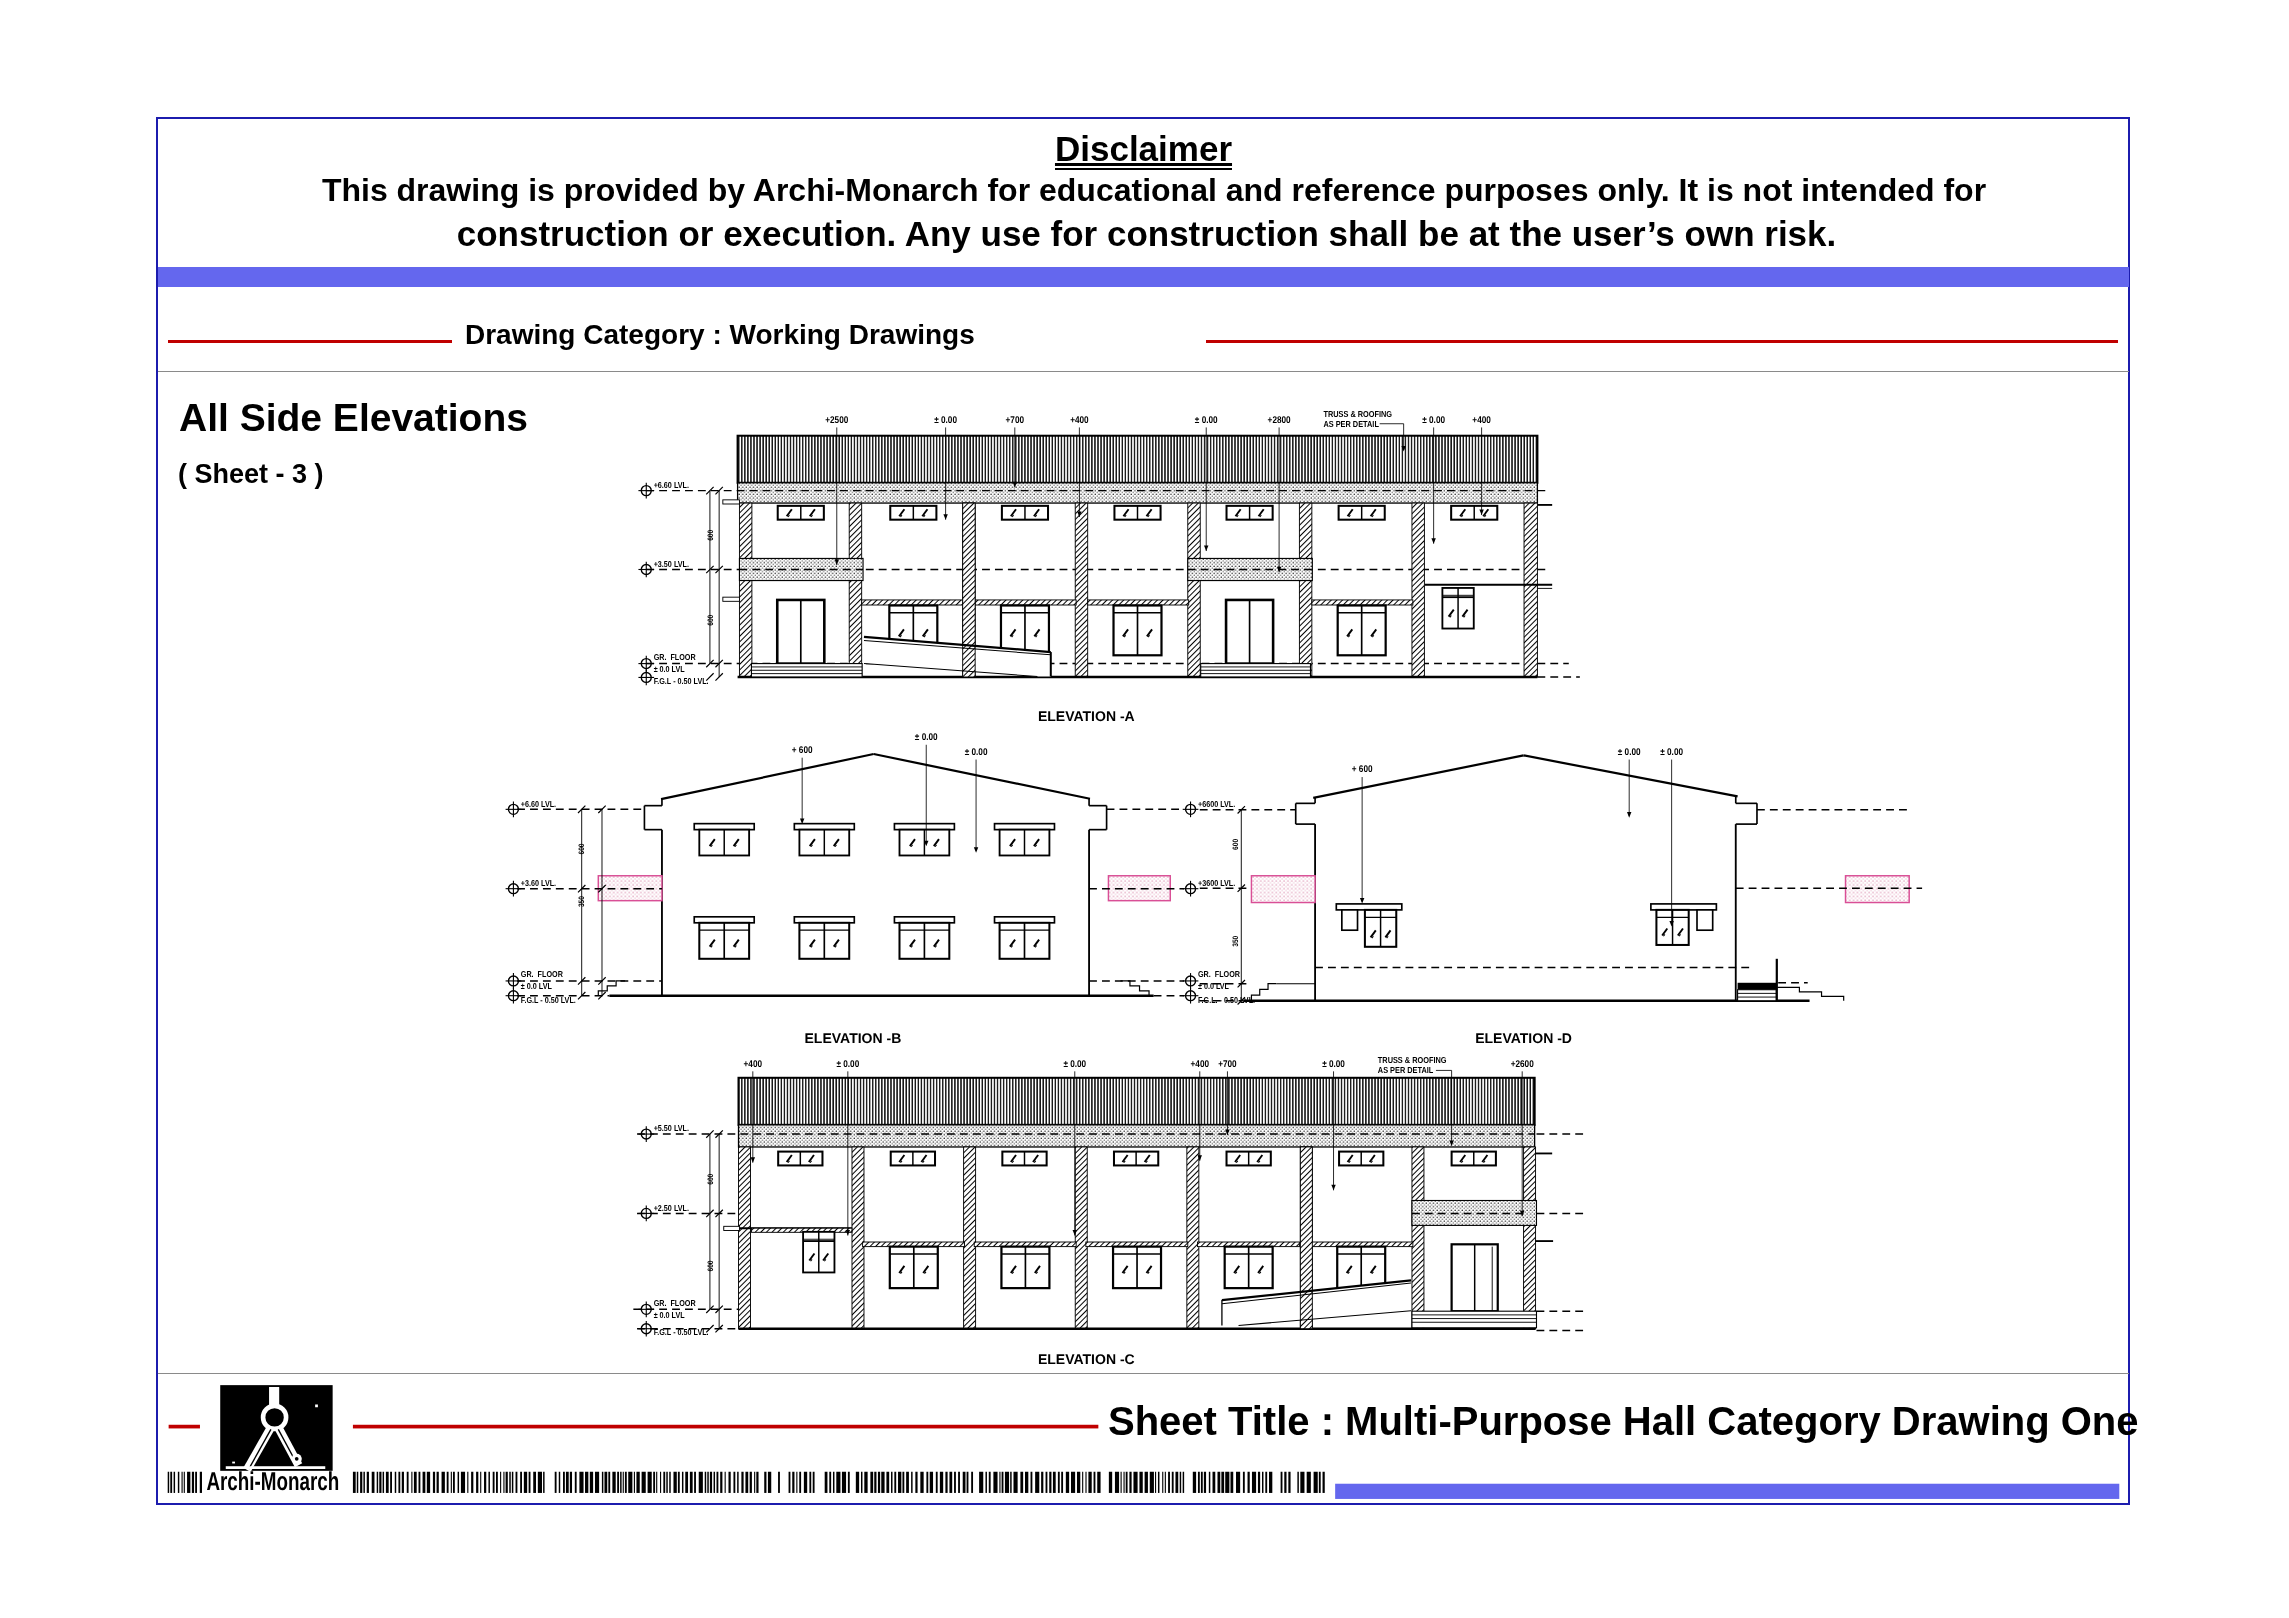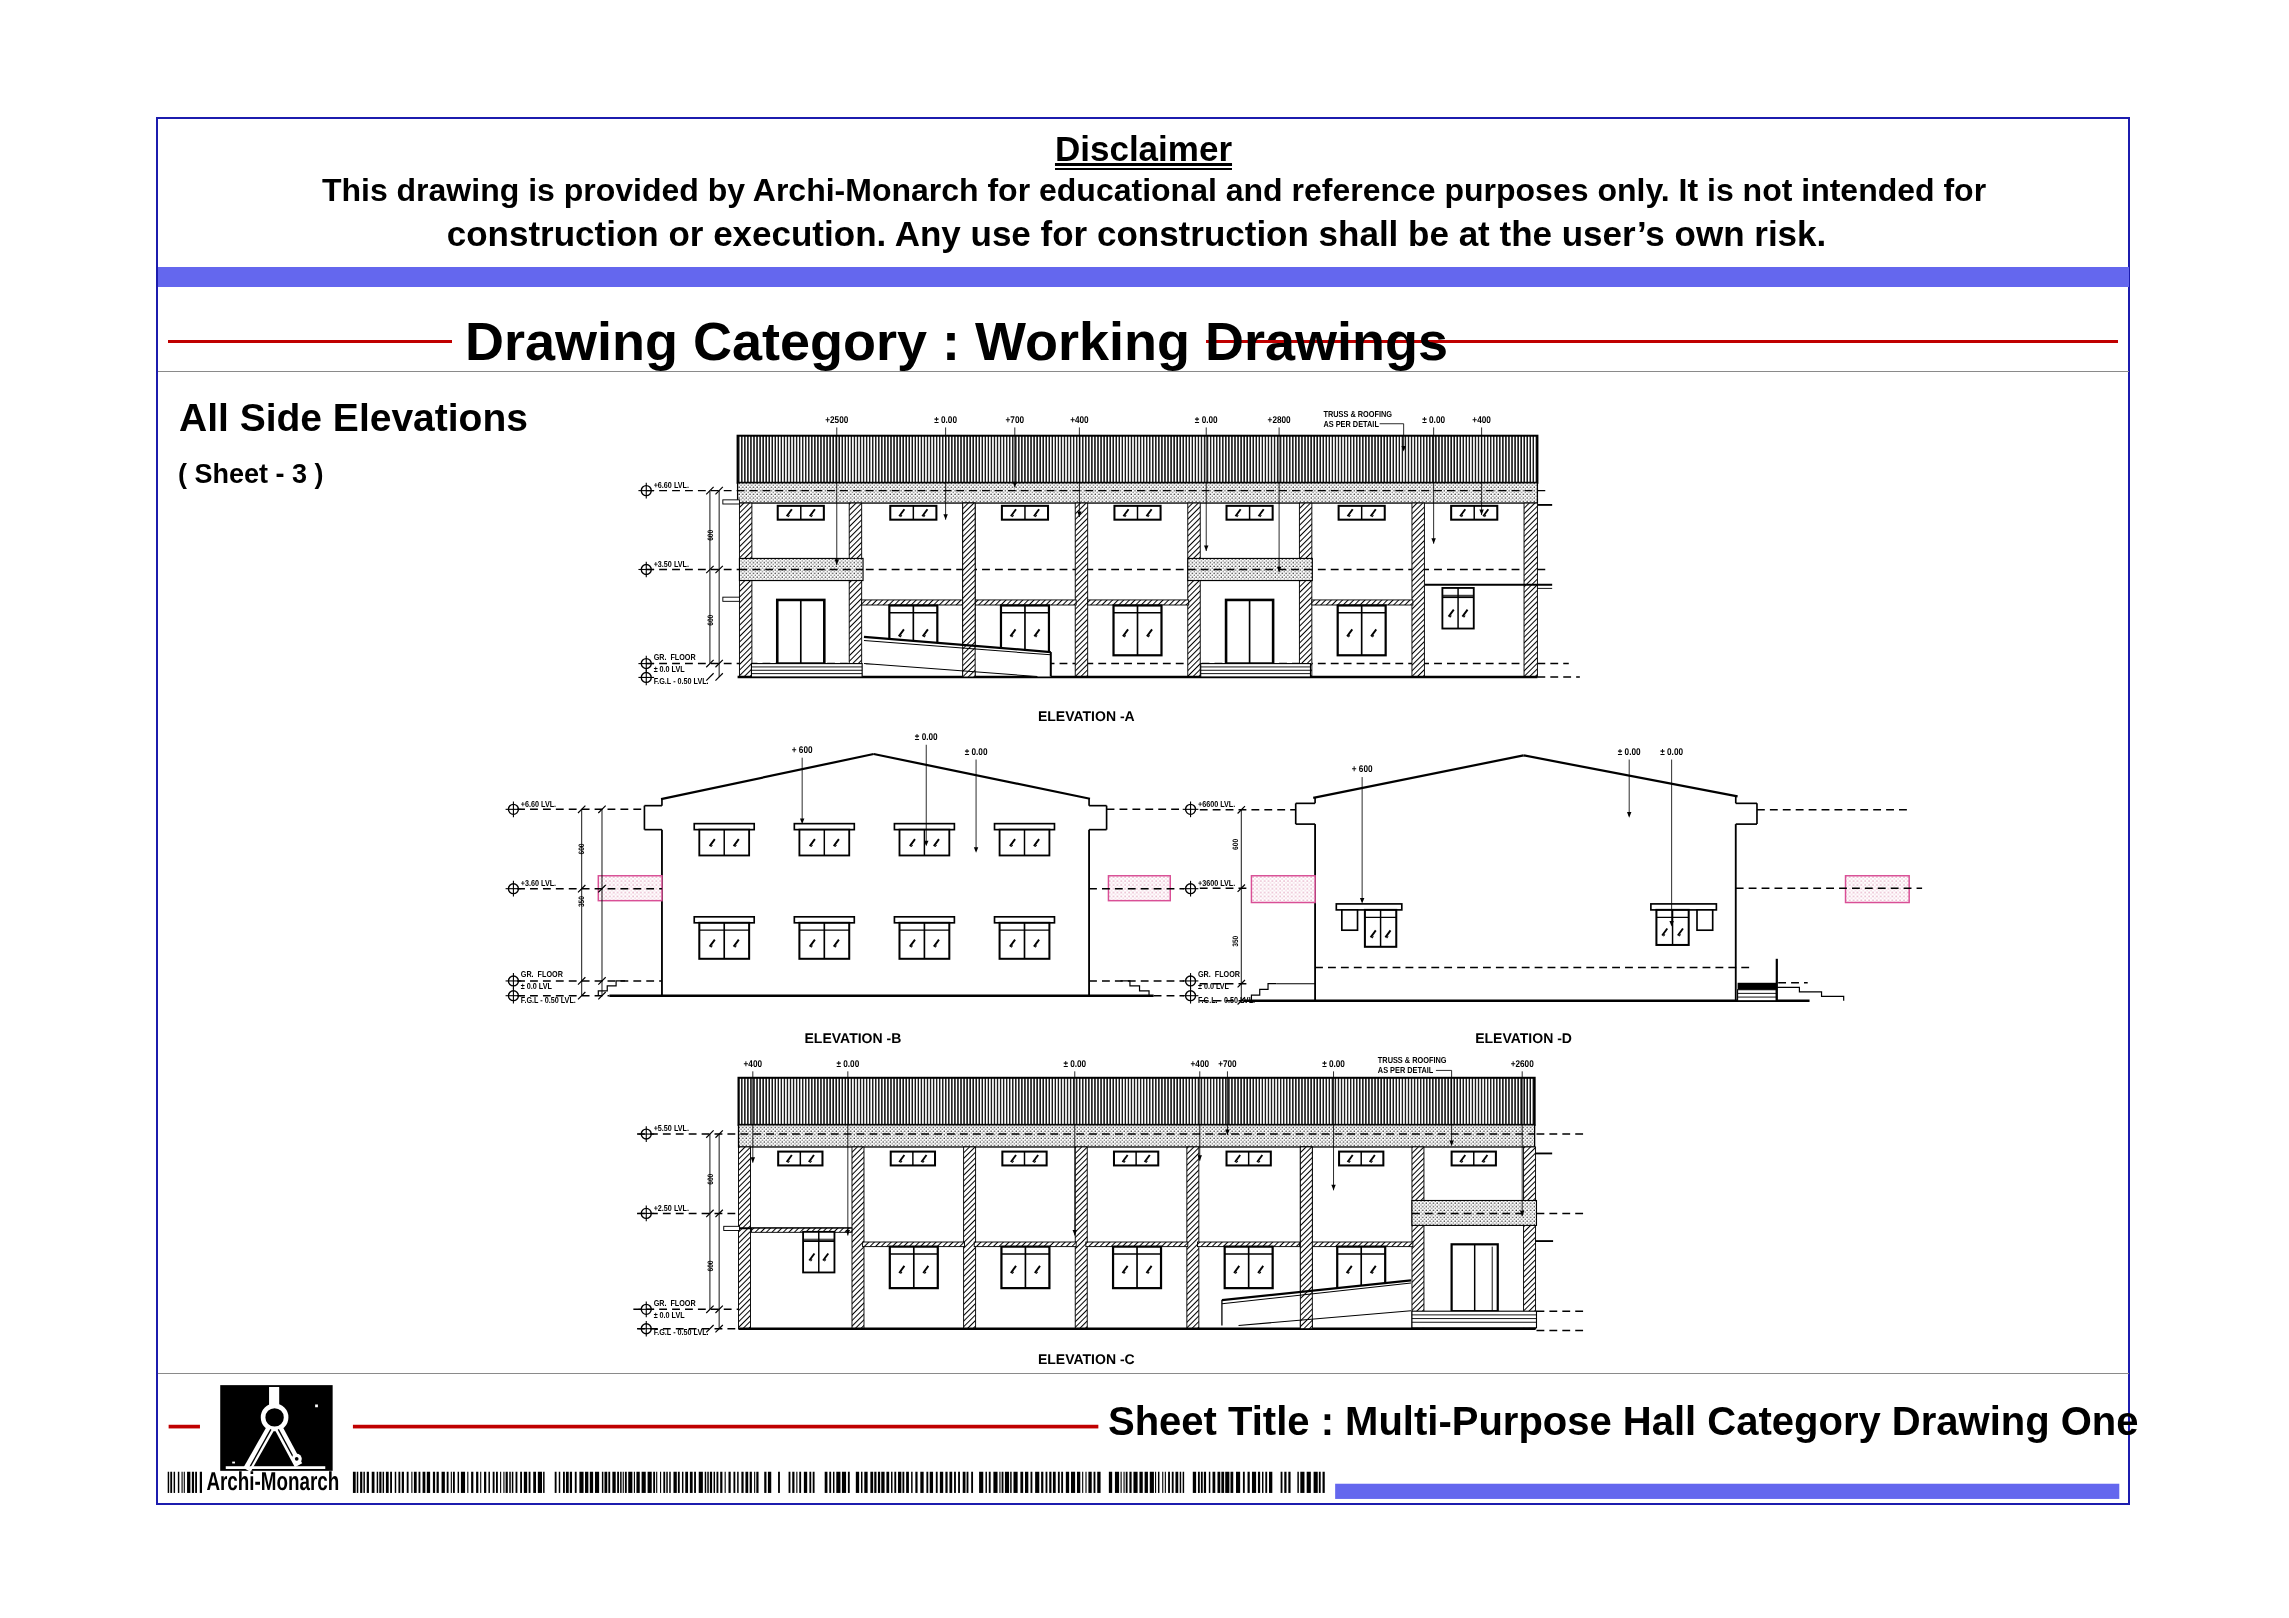--- a/index.html
+++ b/index.html
@@ -27,27 +27,27 @@
         <circle cx="1.1" cy="1.1" r="0.62" fill="#c23a72"></circle>
         <circle cx="3.2" cy="3.2" r="0.5" fill="#c23a72"></circle>
 </pattern>
 </defs>
 </svg>
 
 <div class="abs" style="left:156px;top:117px;width:1974px;height:1388px;border:2.8px solid #1c1cae;box-sizing:border-box;"></div>
 
 <div class="abs b" style="left:157px;top:130px;width:1973px;text-align:center;font-size:35px;line-height:37px;text-decoration:underline;"><span style="border-bottom:2.8px solid #000;">Disclaimer</span></div>
 <div class="abs b" style="left:157px;top:172px;width:1994px;text-align:center;font-size:32px;line-height:37px;">This drawing is provided by Archi-Monarch for educational and reference purposes only. It is not intended for</div>
-<div class="abs b" style="left:150px;top:215px;width:1973px;text-align:center;font-size:35px;line-height:37px;">construction or execution. Any use for construction shall be at the user’s own risk.</div>
+<div class="abs b" style="left:160px;top:215px;width:1973px;text-align:center;font-size:35px;line-height:37px;">construction or execution. Any use for construction shall be at the user’s own risk.</div>
 
 <div class="abs" style="left:158px;top:267px;width:1971px;height:20px;background:#6467ee;"></div>
 
 <div class="abs" style="left:168px;top:340px;width:284px;height:3.2px;background:#c00000;"></div>
 <div class="abs" style="left:1206px;top:340px;width:912px;height:3.2px;background:#c00000;"></div>
-<div class="abs b" style="left:465px;top:321px;font-size:54px;line-height:41px;">Drawing Category : Working Drawings</div>
+<div class="abs b" style="left:465px;top:314px;font-size:28px;line-height:41px;">Drawing Category : Working Drawings</div>
 <div class="abs" style="left:158px;top:371px;width:1971px;height:1.4px;background:#8a8a8a;"></div>
 
 <div class="abs b" style="left:179px;top:397px;font-size:39px;line-height:42px;">All Side Elevations</div>
 <div class="abs b" style="left:178px;top:453px;font-size:27px;line-height:42px;">( Sheet - 3 )</div>
 
 <svg class="abs" style="left:158px;top:373px" width="1971" height="1000" viewBox="171 404 2136 1084" font-family="Liberation Sans,sans-serif" text-rendering="geometricPrecision">
 <rect x="799" y="472" width="867" height="51" fill="url(#roofp)" stroke="#000" stroke-width="0"></rect>
 <rect x="799" y="472" width="867" height="51" fill="none" stroke="#000" stroke-width="2.2"></rect>
 <rect x="799" y="523" width="867" height="22" fill="url(#stip)" stroke="#000" stroke-width="0"></rect>
 <rect x="799" y="523" width="867" height="22" fill="none" stroke="#000" stroke-width="1.4"></rect>

